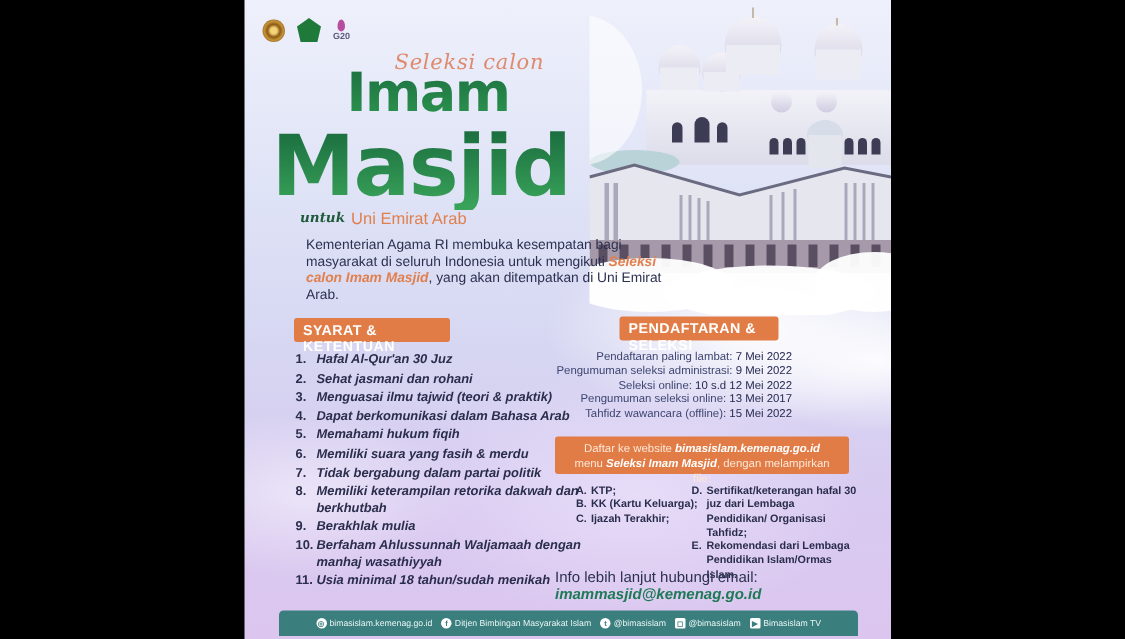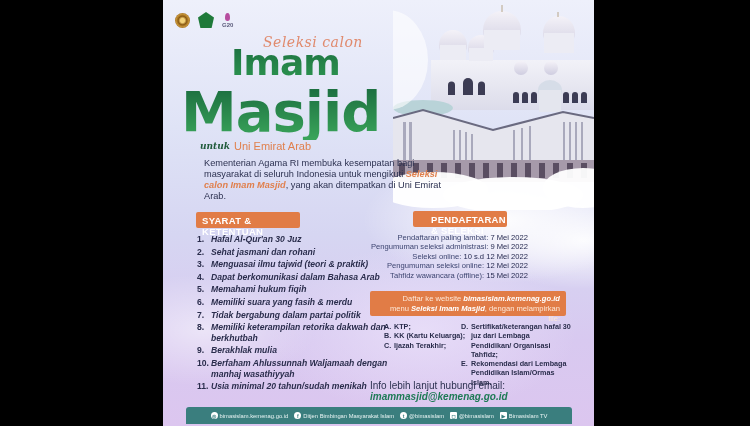--- a/index.html
+++ b/index.html
@@ -35,31 +35,31 @@
       background: linear-gradient(180deg, #1a6b3e, #3aa55a); -webkit-background-clip: text; background-clip: text; -webkit-text-fill-color: transparent; }
     .subtitle { position: absolute; left: 37px; top: 140px; display: flex; align-items: center; gap: 4px; }
     .subtitle .untuk { font-family: "DejaVu Serif", serif; font-style: italic; font-size: 9px; color: #1f5a3a; font-weight: bold; }
     .subtitle .uea { font-size: 11px; font-weight: normal; color: #e0804e; }
 
     .intro { position: absolute; left: 13px; top: 158px; width: 250px; font-size: 9.2px; line-height: 11px; color: #2c3150; margin-left: 28px; }
     .intro .hl { color: #e0804e; font-style: italic; font-weight: bold; }
 
     .badge { background: #e17c46; color: #fff; font-weight: bold; font-size: 9.5px; letter-spacing: 0.3px; padding: 4px 8px; border-radius: 2px; display: inline-block; }
     .syarat-badge { position: absolute; left: 33px; top: 212px; width: 104px; height: 16px; padding: 3px 6px; }
-    .daftar-badge { position: absolute; left: 250px; top: 211px; width: 94px; height: 16px; padding: 3px 18px; }
+    .daftar-badge { position: absolute; left: 250px; top: 211px; width: 106px; height: 16px; padding: 3px 6px; }
 
     .req-list { position: absolute; left: 34px; top: 234px; width: 200px; list-style: none; }
     .req-list li { display: flex; font-size: 8.6px; line-height: 10.6px; color: #2a2d4c; font-style: italic; font-weight: bold; margin-bottom: 2px; }
     .req-list .num { width: 14px; flex: none; font-style: normal; }
     .req-list .txt { flex: 1; }
 
     .schedule { position: absolute; left: 200px; top: 233px; width: 165px; text-align: right; font-size: 7.6px; line-height: 9.4px; color: #3d4570; }
     .schedule .d { font-weight: normal; color: #262a50; }
 
-    .web-box { position: absolute; left: 207px; top: 291px; width: 196px; height: 25px; background: #e17c46; border-radius: 2px; color: #fde8d8; font-size: 7.6px; line-height: 10px; text-align: right; padding: 2.5px 6px; }
+    .web-box { position: absolute; left: 207px; top: 291px; width: 196px; height: 25px; background: #e17c46; border-radius: 2px; color: #fde8d8; font-size: 7.6px; line-height: 10px; text-align: center; padding: 2.5px 6px; }
     .web-box b { color: #fff; font-style: italic; }
 
     .files-left { position: absolute; left: 221px; top: 322px; font-size: 7.2px; line-height: 9.3px; color: #2a2d4c; font-weight: bold; }
     .files-right { position: absolute; left: 298px; top: 322px; width: 110px; font-size: 7.2px; line-height: 9.3px; color: #2a2d4c; font-weight: bold; }
     .file-item { display: flex; }
     .file-item .l { width: 10px; flex: none; }
 
     .contact { position: absolute; left: 207px; top: 380px; font-size: 10px; color: #2c3150; }
     .contact b { color: #1d7a55; font-style: italic; }
 
@@ -209,31 +209,31 @@
     <li>
         <span class="num">9.</span>
         <span class="txt">Berakhlak mulia</span>
       </li>
     <li>
         <span class="num">10.</span>
         <span class="txt">Berfaham Ahlussunnah Waljamaah dengan manhaj wasathiyyah</span>
       </li>
     <li>
         <span class="num">11.</span>
-        <span class="txt">Usia minimal 20 tahun/sudah menikah</span>
+        <span class="txt">Usia minimal 18 tahun/sudah menikah</span>
       </li>
   </ol>
 
   <div class="badge daftar-badge">PENDAFTARAN &amp; SELEKSI</div>
 
   <div class="schedule">
     <div><span>Pendaftaran paling lambat: </span><span class="d">7 Mei 2022</span></div>
     <div><span>Pengumuman seleksi administrasi: </span><span class="d">9 Mei 2022</span></div>
     <div><span>Seleksi online: </span><span class="d">10 s.d 12 Mei 2022</span></div>
-    <div><span>Pengumuman seleksi online: </span><span class="d">12 Mei 2022</span></div>
+    <div><span>Pengumuman seleksi online: </span><span class="d">13 Mei 2017</span></div>
     <div><span>Tahfidz wawancara (offline): </span><span class="d">15 Mei 2022</span></div>
   </div>
 
   <div class="web-box">
     <div><span>Daftar ke website </span><b>bimasislam.kemenag.go.id</b></div>
     <div><span>menu </span><b>Seleksi Imam Masjid</b><span>, dengan melampirkan file:</span></div>
   </div>
 
   <div class="files-left">
     <div class="file-item">

